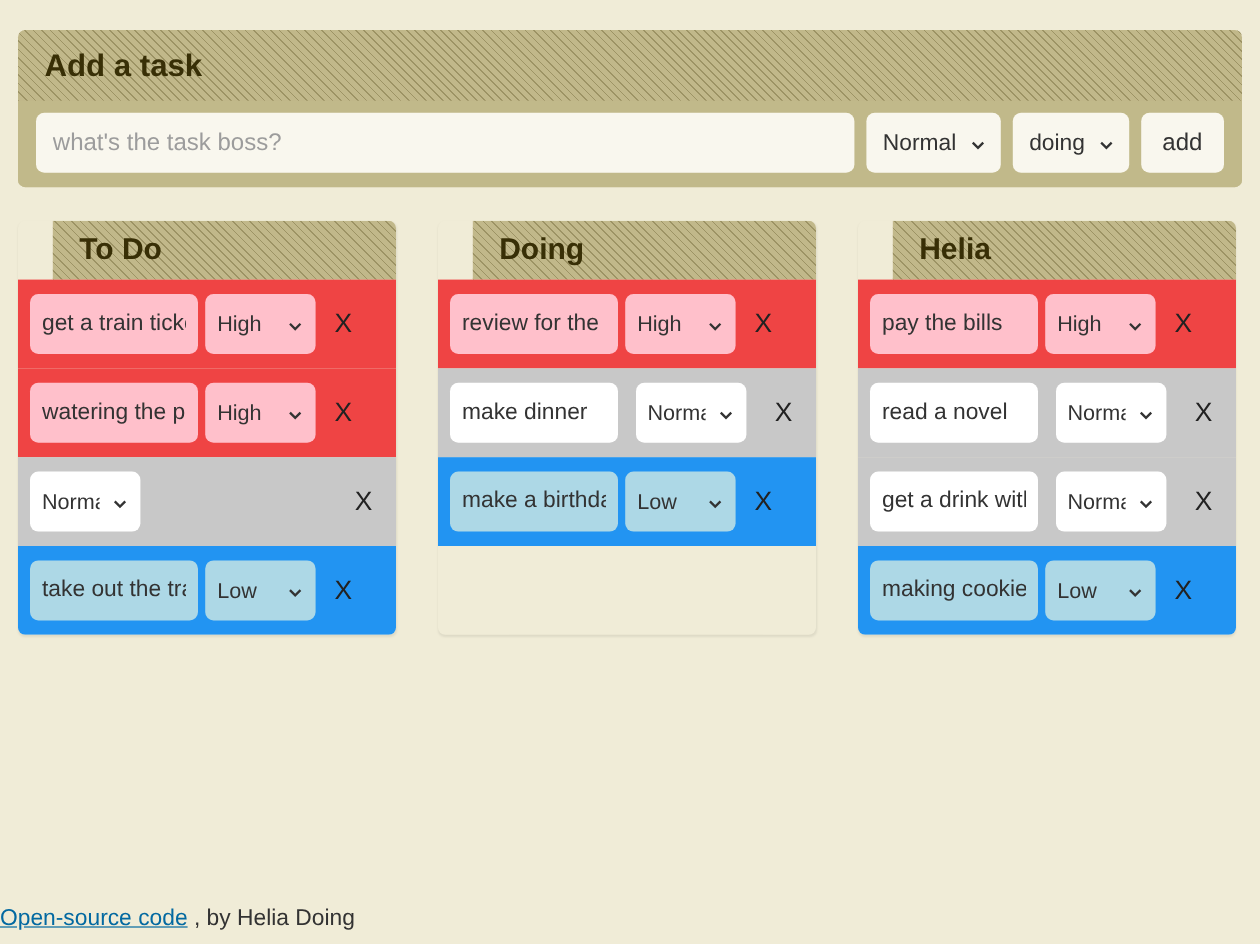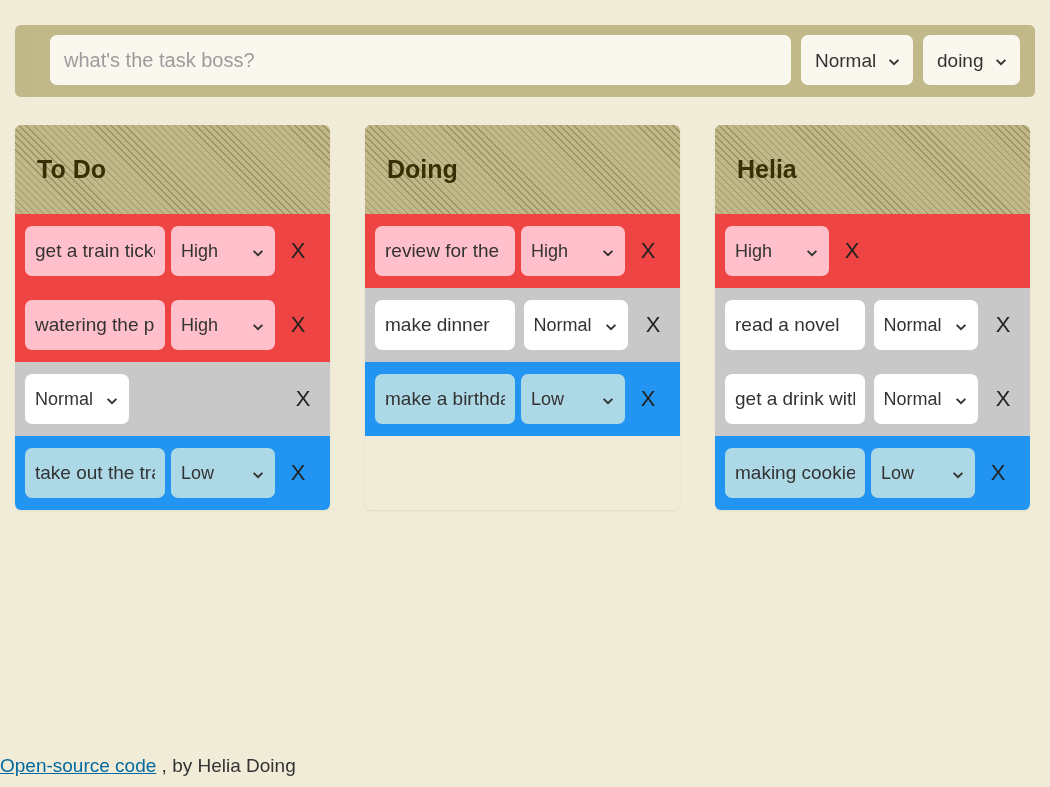--- a/index.html
+++ b/index.html
@@ -30,21 +30,20 @@
 .add-header h1 {
   font-size: 26px;
   font-weight: 700;
   color: #382f06;
 }
 .add-body {
   display: flex;
   gap: 10px;
   padding: 10px 15px 12px 15px;
   background-color: rgba(193,184,138,0.85);
-  margin-left: 20px;
 }
 .task-input {
   flex: 1;
   height: 50px;
   border: none;
   border-radius: 7px;
   padding: 0 14px;
   font-size: 20px;
   background: #f9f7ee;
   color: #333;
@@ -88,22 +87,23 @@
   padding: 28px 15px 0 15px;
 }
 .col {
   width: 315px;
   border-radius: 6px;
   overflow: hidden;
   background: transparent;
   box-shadow: 0 1px 2px rgba(0,0,0,0.08);
 }
 .col-header {
-  padding: 30px 22px;
+  padding: 10px 22px;
   background-color: #c1b88a;
+  margin-left: 29px;
 }
 .col-header h2 {
   font-size: 25px;
   font-weight: 700;
   color: #382f06;
 }
 .task {
   display: flex;
   align-items: center;
   gap: 6px;
@@ -121,21 +121,21 @@
   font-size: 19px;
   color: #333;
   overflow: hidden;
 }
 .task.high   .task-title,
 .task.high   .sel { background: #ffc0cb; }
 .task.normal .task-title,
 .task.normal .sel { background: #ffffff; }
 .task.low    .task-title,
 .task.low    .sel { background: #add8e6; }
-.task .sel { padding: 0 34px 0 10px; font-size: 18px; width: 104px; }
+.task .sel { padding: 0 34px 0 10px; font-size: 18px; width: 92px; }
 .task .sel-wrap .chev { right: 10px; }
 .del {
   width: 34px;
   text-align: center;
   font-size: 22px;
   background: transparent;
   border: none;
   cursor: pointer;
   color: #222;
 }
@@ -145,20 +145,23 @@
   left: 0;
   font-size: 19px;
   color: #333;
 }
 .footer a { color: #0369a1; }
 </style>
 </head>
 <body>
 
 <div class="add-panel">
+  <div class="add-header hatch">
+    <h1>Add a task</h1>
+  </div>
   <div class="add-body">
     <input class="task-input" type="text" placeholder="what's the task boss?" style="">
     <span class="sel-wrap">
       <select class="sel">
         <option>Normal</option>
       </select>
       <span class="chev">
         <svg viewBox="0 0 16 16" fill="none" stroke="currentColor" stroke-width="2.2">
             <path d="M3 5.5l5 5 5-5"></path>
           </svg>
@@ -167,20 +170,21 @@
     <span class="sel-wrap">
       <select class="sel">
         <option>doing</option>
       </select>
       <span class="chev">
         <svg viewBox="0 0 16 16" fill="none" stroke="currentColor" stroke-width="2.2">
             <path d="M3 5.5l5 5 5-5"></path>
           </svg>
       </span>
     </span>
+    <button class="add-btn">add</button>
   </div>
 </div>
 
 <div class="cols" id="cols">
     <div class="col">
       <div class="col-header hatch">
         <h2>To Do</h2>
       </div>
       <div class="task high">
         <input type="text" class="task-title" value="get a train ticket" style="">
@@ -234,20 +238,21 @@
               <path d="M3 5.5l5 5 5-5"></path>
             </svg></span></span>
         <button class="del">X</button>
       </div>
     </div>
     <div class="col">
       <div class="col-header hatch">
         <h2>Helia</h2>
       </div>
       <div class="task high">
+        <input type="text" class="task-title" value="pay the bills" style="">
         <span class="sel-wrap"><select class="sel"><option>High</option></select><span class="chev"><svg viewBox="0 0 16 16" fill="none" stroke="currentColor" stroke-width="2.2">
               <path d="M3 5.5l5 5 5-5"></path>
             </svg></span></span>
         <button class="del">X</button>
       </div>
       <div class="task normal">
         <input type="text" class="task-title" value="read a novel" style="">
         <span class="sel-wrap"><select class="sel"><option>Normal</option></select><span class="chev"><svg viewBox="0 0 16 16" fill="none" stroke="currentColor" stroke-width="2.2">
               <path d="M3 5.5l5 5 5-5"></path>
             </svg></span></span>

